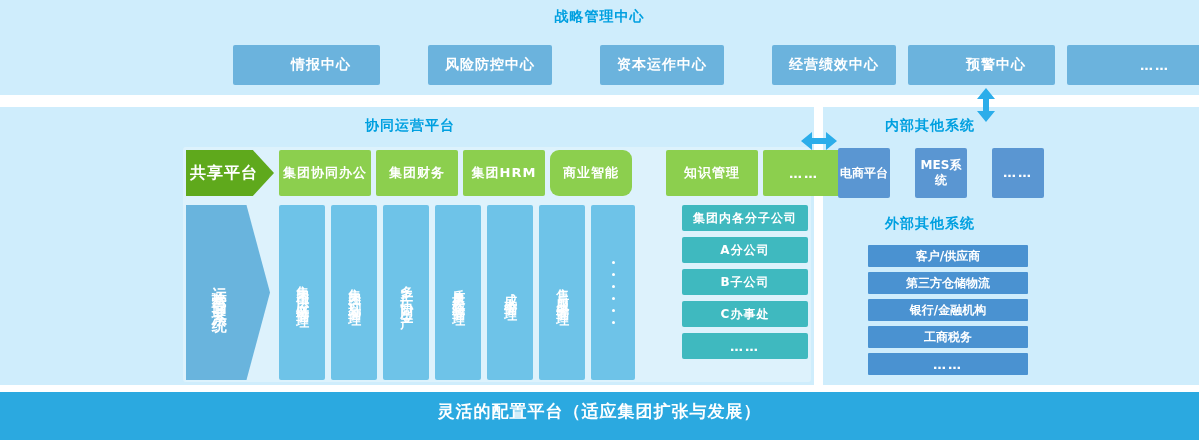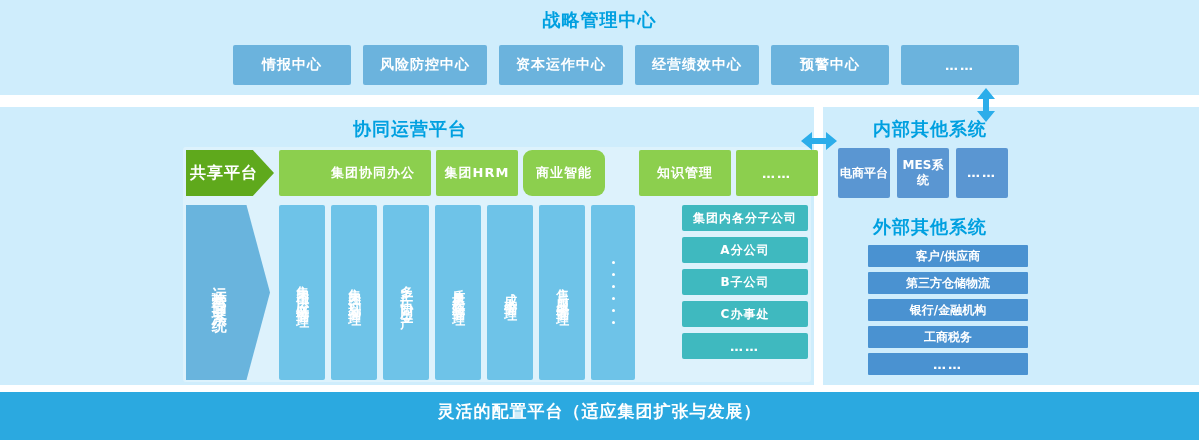--- a/index.html
+++ b/index.html
@@ -9,38 +9,38 @@
     font-family:"DejaVu Sans","Liberation Sans",sans-serif;
     overflow:hidden;
     position:relative;
   }
   .band{position:absolute;left:0;width:1199px;background:#cfedfc;}
   #band-strategy{top:0;height:95px;}
   #band-main{top:107px;height:278px;}
   #band-footer{top:392px;height:48px;background:#2ba9e0;}
 
   .section-title{
-    color:#00a0e0;font-size:18px;font-weight:bold;
+    color:#00a0e0;font-size:14px;font-weight:bold;
     text-align:center;letter-spacing:1px;
   }
 
   
   #strategy-title{position:absolute;top:8px;left:0;width:1199px;}
   #strategy-row{
     position:absolute;top:45px;left:233px;
     display:flex;gap:12px;
   }
   .strategy-box{
     height:40px;border-radius:2px;background:#6bb3dd;
     color:#ffffff;font-size:14px;font-weight:bold;
     display:flex;align-items:center;justify-content:center;
     letter-spacing:1px;
   }
-  .w-sm{width:118px;}
-  .w-md{width:124px;}
+  .w-sm{width:118px;padding-left:29px;}
+  .w-md{width:124px;margin-left:36px;}
   .ellipsis-txt{letter-spacing:2px;font-size:13px;}
 
   
   #coop-title{position:absolute;top:117px;left:0;width:820px;}
   #inner-title{position:absolute;top:117px;left:840px;width:180px;text-align:center;}
   #outer-title{position:absolute;top:215px;left:840px;width:180px;}
 
   
   #vdivider{position:absolute;top:107px;left:814px;width:9px;height:278px;background:#ffffff;}
 
@@ -95,21 +95,21 @@
 
   
   #teal-col{position:absolute;top:205px;left:682px;display:flex;flex-direction:column;gap:6px;}
   .teal-box{
     width:126px;height:26px;background:#3fb9bf;border-radius:2px;
     color:#ffffff;font-size:12px;font-weight:bold;
     display:flex;align-items:center;justify-content:center;letter-spacing:1px;
   }
 
   
-  #inner-row{position:absolute;top:148px;left:838px;display:flex;gap:7px;}
+  #inner-row{position:absolute;top:148px;left:838px;display:flex;gap:25px;}
   .inner-box{
     width:52px;height:50px;background:#5a96d2;border-radius:2px;
     color:#ffffff;font-size:12px;font-weight:bold;
     display:flex;align-items:center;justify-content:center;
     text-align:center;line-height:1.25;
   }
   
   #outer-col{position:absolute;top:245px;left:838px;display:flex;flex-direction:column;gap:5px;padding-left:30px;}
   .outer-box{
     width:160px;height:22px;background:#4a92d1;border-radius:1px;
@@ -155,22 +155,25 @@
 
 <div id="vdivider"></div>
 <div id="coop-panel"></div>
 
 <div class="section-title" id="coop-title">协同运营平台</div>
 
 <div id="green-row">
   <div class="share-arrow">
     <span>共享平台</span>
   </div>
-<div class="green-box" style="width: 116px; padding-left: 36px;">
+<div class="green-box" style="width: 92px;">
       <span>集团协同办公</span>
+    </div>
+    <div class="green-box" style="width: 82px;">
+      <span>集团财务</span>
     </div>
     <div class="green-box" style="width: 82px;">
       <span>集团HRM</span>
     </div>
     <div class="green-box" style="width: 82px; border-radius: 9px;">
       <span>商业智能</span>
     </div>
     <div class="green-box" style="width: 92px; margin-left: 29px;">
       <span>知识管理</span>
     </div>

